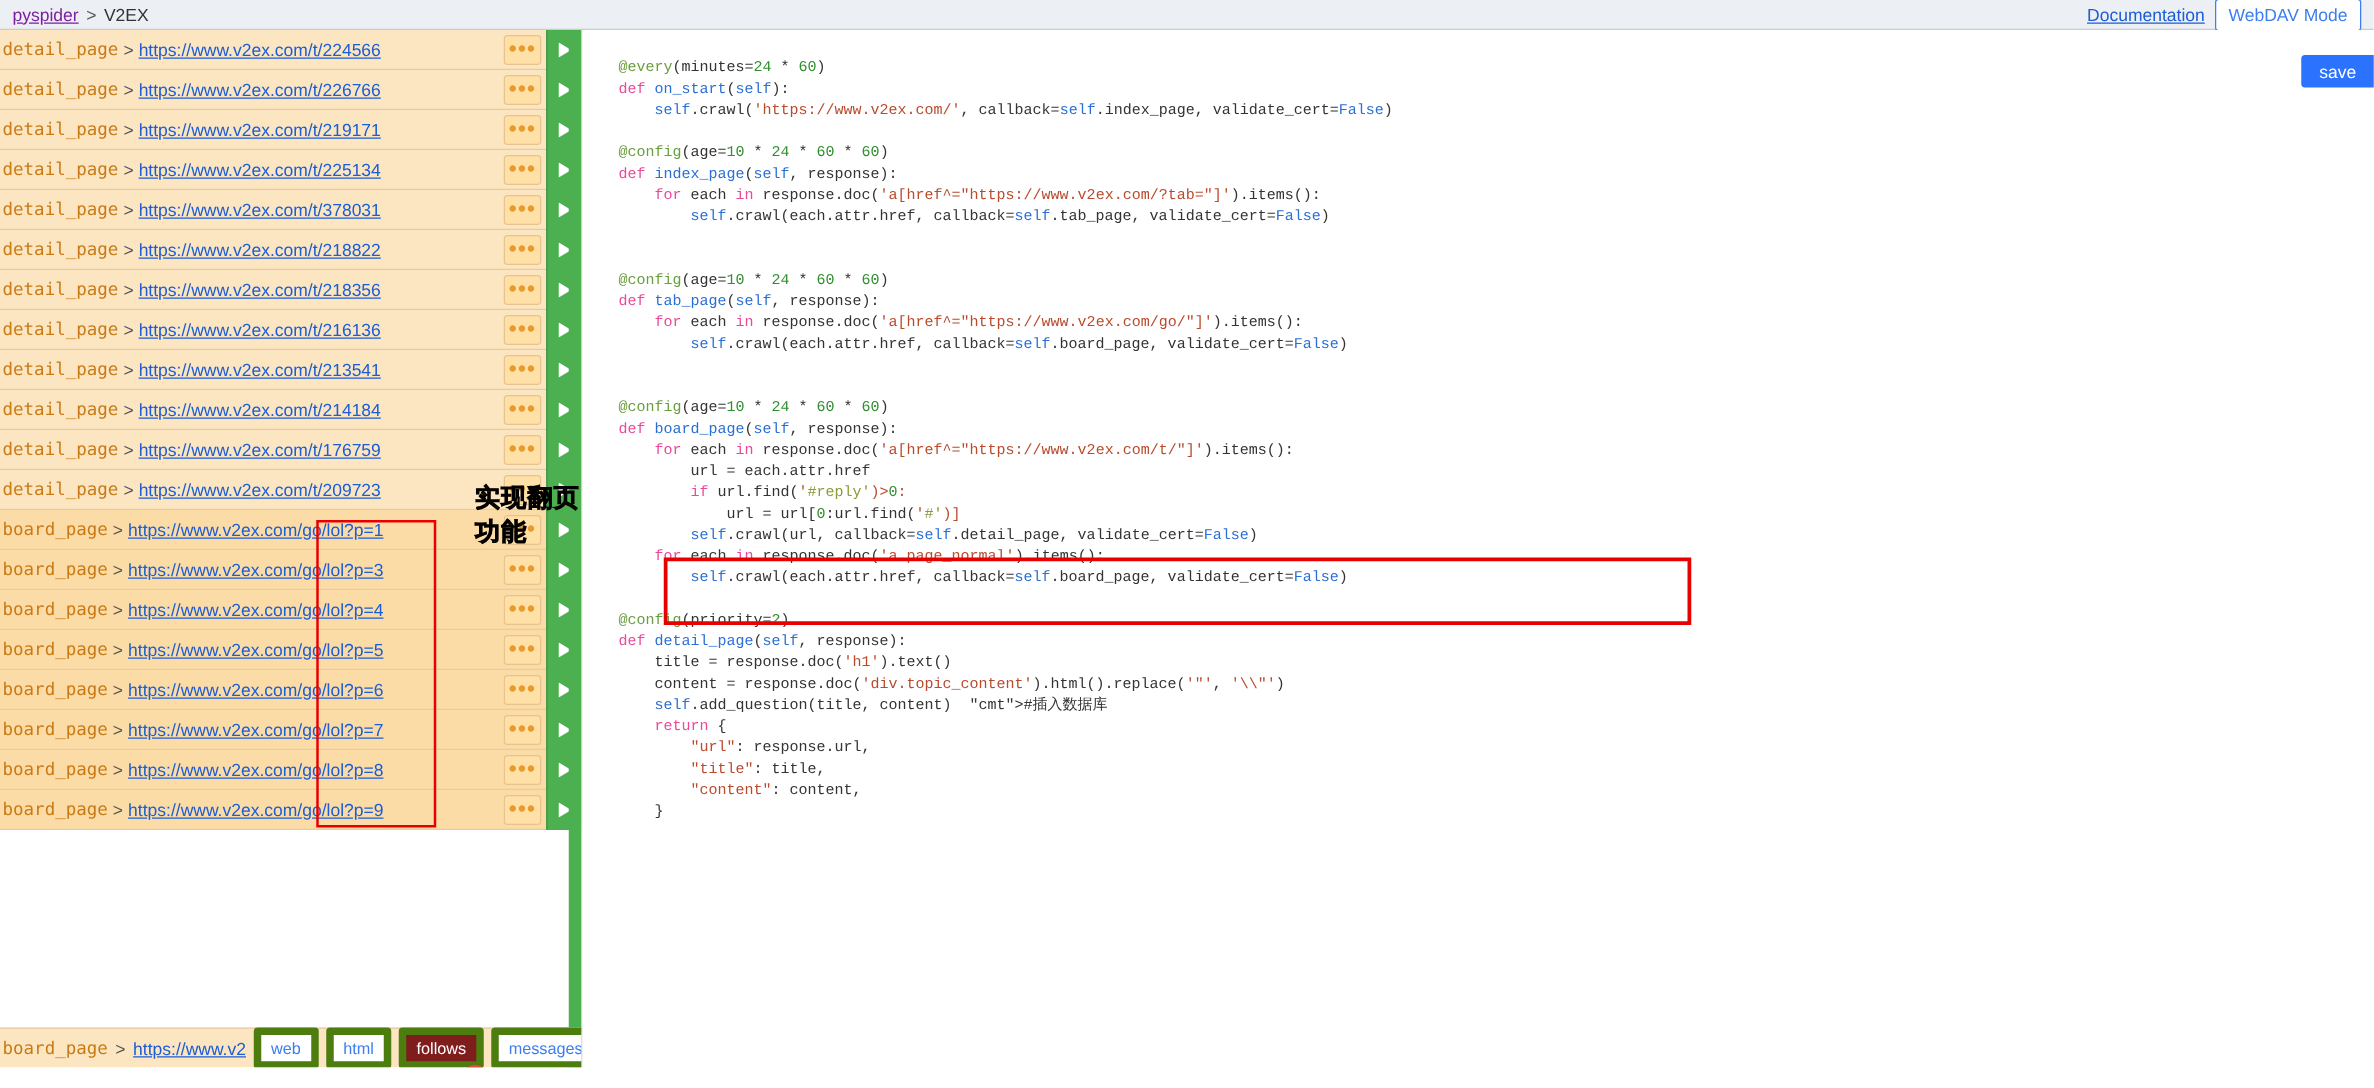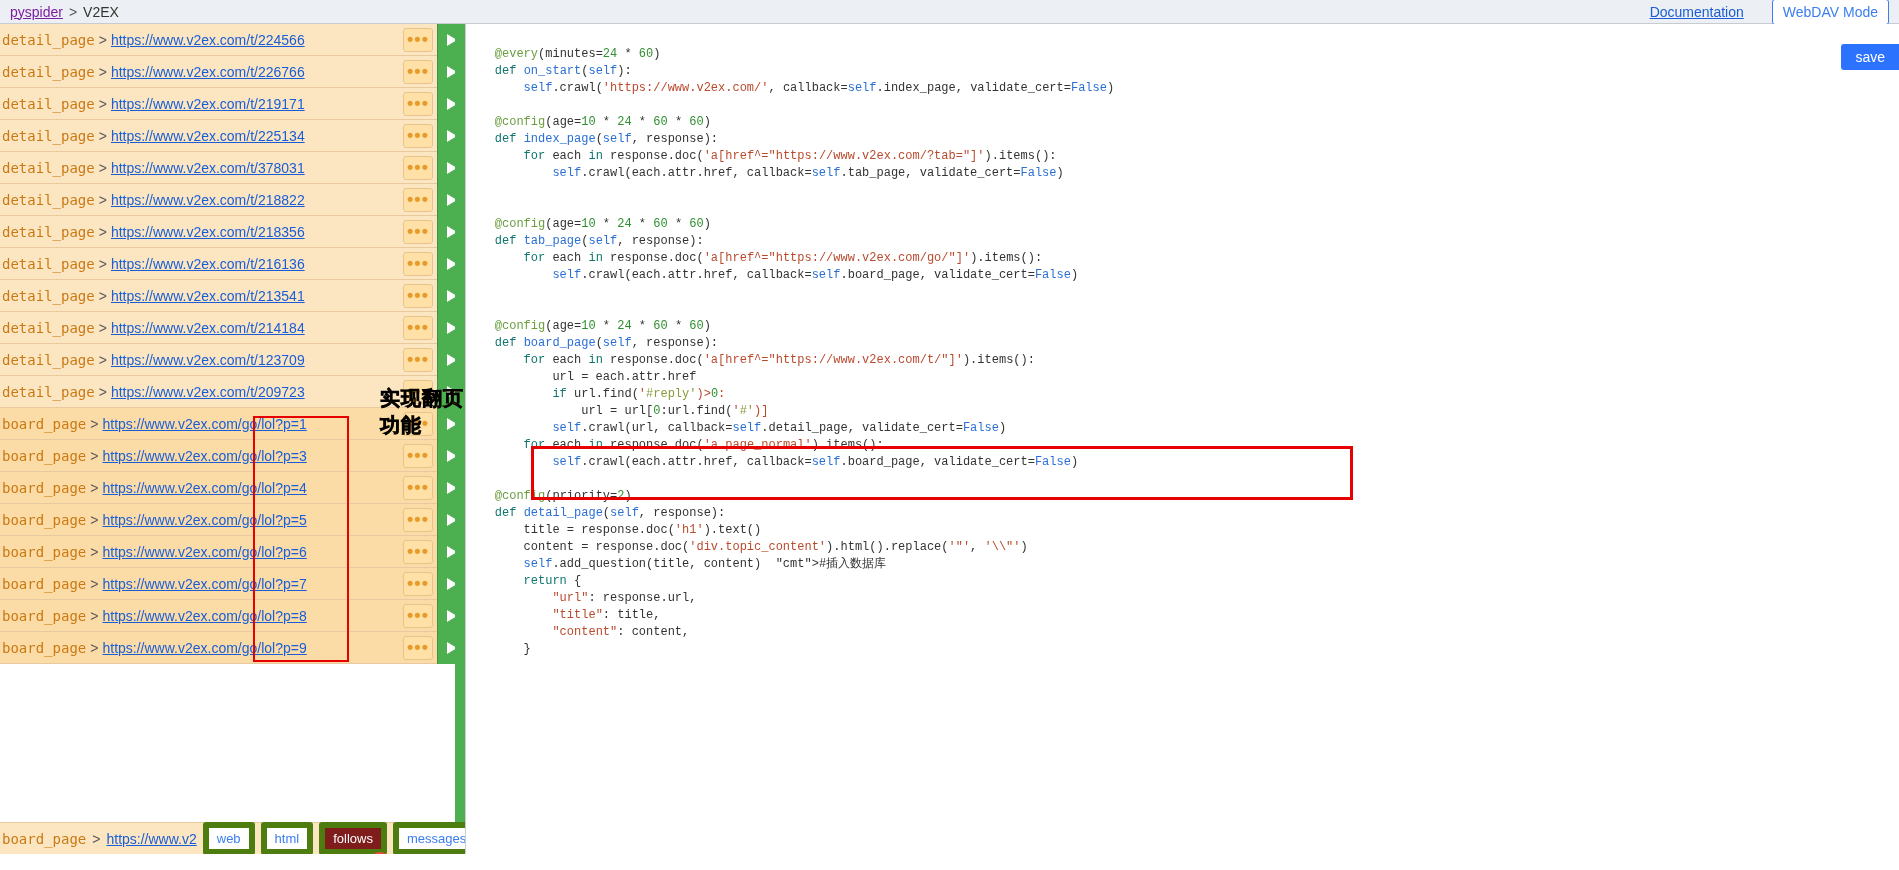--- a/index.html
+++ b/index.html
@@ -4,21 +4,21 @@
 <style>
 * { margin:0; padding:0; box-sizing:border-box; }
 body { font-family:"Helvetica Neue",Arial,sans-serif; font-size:14px; background:#fff; overflow:hidden; }
 
 
 .topbar { height:24px; background:#eceff3; border-bottom:1px solid #c8ccd0; display:flex; align-items:center; padding:0 10px; justify-content:space-between; }
 .crumbs { display:flex; align-items:center; gap:6px; }
 .crumbs a { color:#7b1fa2; text-decoration:underline; }
 .crumbs .sep { color:#555; }
 .crumbs .proj { color:#333; }
-.topright { display:flex; align-items:center; gap:28px; }
+.topright { display:flex; align-items:center; gap:8px; }
 .doclink { color:#1a5dd6; text-decoration:underline; }
 .webdav { border:1px solid #3c7ef0; color:#3c7ef0; background:#fff; border-radius:3px; padding:4px 10px; font-size:14px; cursor:pointer; }
 .savebtn { position:absolute; right:0; top:44px; background:#2b73ff; color:#fff; border:none; border-radius:3px 0 0 3px; padding:5px 14px; font-size:14px; cursor:pointer; z-index:5; }
 
 .main { display:flex; height:calc(100vh - 40px); }
 
 
 .left { width:466px; position:relative; overflow:hidden; border-right:1px solid #ccc; }
 .tasklist { position:absolute; inset:0; overflow-y:auto; }
 .row { height:32px; display:flex; align-items:center; border-bottom:1px solid #e8c9a0; background:#fce6c2; position:relative; }
@@ -40,21 +40,21 @@
 .btoolbar .sep2 { color:#555; }
 .btoolbar .trunc { color:#1a5dd6; text-decoration:underline; }
 .pill { border:6px solid #4d7c0f; color:#3c7ef0; background:#fff; border-radius:3px; padding:3px 8px; font-size:13px; cursor:pointer; position:relative;}
 .pill.active { background:#7f1d1d; color:#fff; }
 .badge { position:absolute; top:-8px; right:-10px; background:#e74c3c; color:#fff; border-radius:50%; width:22px; height:22px; font-size:11px; display:flex; align-items:center; justify-content:center;margin-top:32px; }
 
 
 .right { flex:1; position:relative; overflow:auto; background:#fff; }
 .code { font-family:Consolas,Menlo,"Courier New",monospace; font-size:12px; line-height:17px; white-space:pre; padding:22px 0 40px 0; color:#333; }
 .code .dec { color:#6a9e3f; }
-.code .kw  { color:#0f766e; }
+.code .kw  { color:#ec4899; }
 .code .fn  { color:#2a6fd6; }
 .code .str { color:#b94a2c; }
 .code .num { color:#2f8f2f; }
 .code .bl  { color:#2a6fd6; }
 .code .cmt { color:#8a9b3a; }
 
 .annot-box2 { position:absolute; left:65px; top:422px; width:822px; height:54px; border:3px solid #e60000; pointer-events:none; }
 
 </style>
 </head>
@@ -182,21 +182,21 @@
           <div class="dots">•••</div>
           <div class="play">
             <svg viewBox="0 0 10 12">
               <path d="M0 0 L10 6 L0 12 Z"></path>
             </svg>
           </div>
         </div>
         <div class="row">
           <span class="cb">detail_page</span>
           <span class="sep2">&gt;</span>
-          <a href="#" class="url">https://www.v2ex.com/t/123709</a>
+          <a href="#" class="url">https://www.v2ex.com/t/176759</a>
           <div class="dots">•••</div>
           <div class="play">
             <svg viewBox="0 0 10 12">
               <path d="M0 0 L10 6 L0 12 Z"></path>
             </svg>
           </div>
         </div>
         <div class="row">
           <span class="cb">detail_page</span>
           <span class="sep2">&gt;</span>

